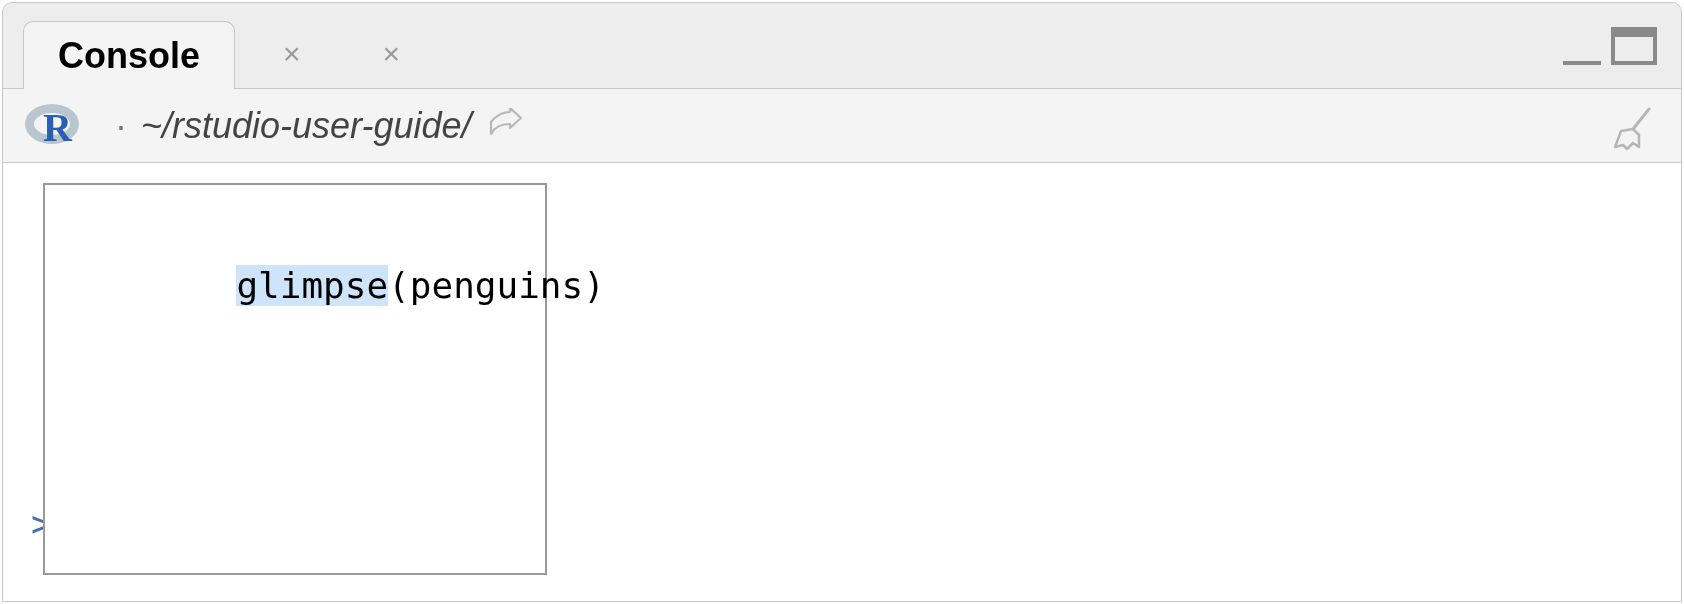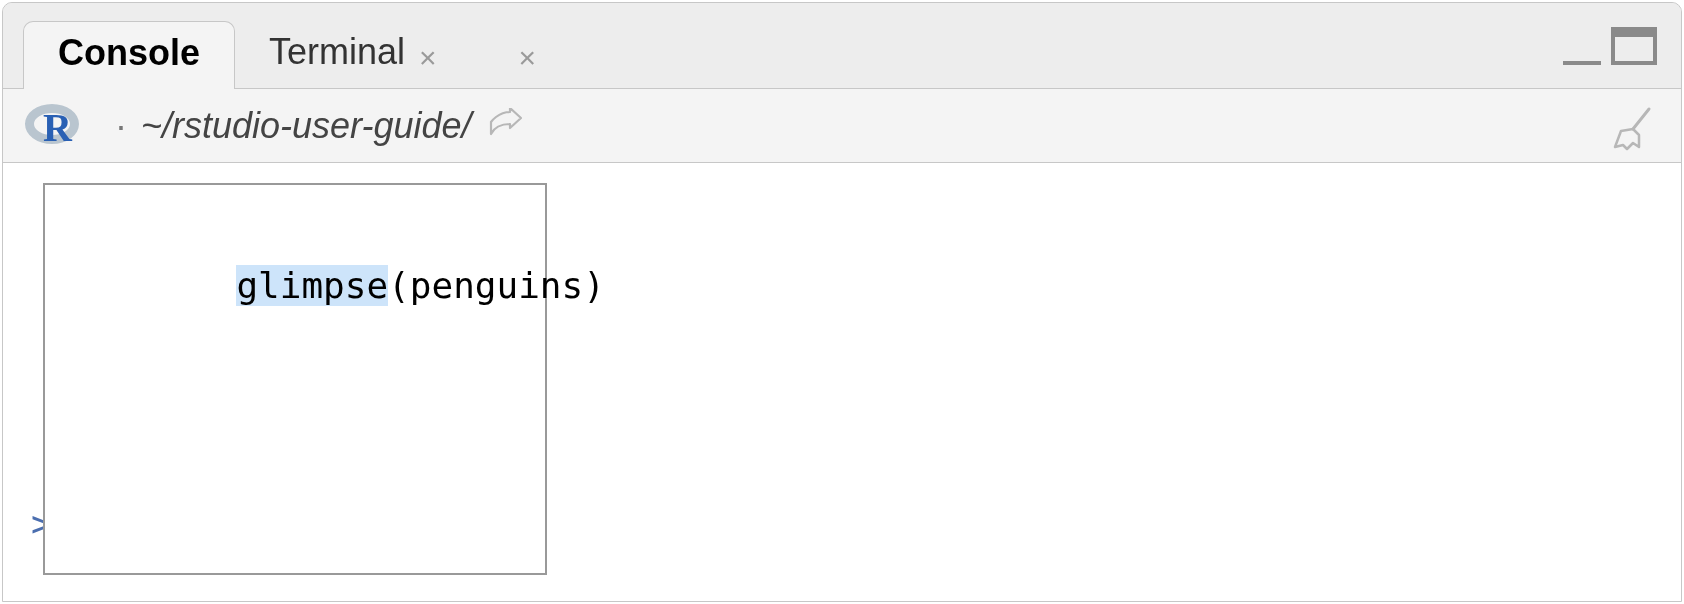--- a/index.html
+++ b/index.html
@@ -24,23 +24,23 @@
     display: flex;
     align-items: flex-end;
     height: 86px;
     background: #ededed;
     border-bottom: 1px solid #c7c7c7;
     padding-left: 20px;
     position: relative;
   }
   .tab {
     display: flex;
-    align-items: flex-end;
+    align-items: center;
     height: 68px;
-    padding: 15px 34px;
+    padding: 0 34px;
     font-size: 36px;
     color: #333;
     border-top-left-radius: 10px;
     border-top-right-radius: 10px;
     position: relative;
     cursor: pointer;
     user-select: none;
   }
   .tab.active {
     background: #f4f4f4;
@@ -175,21 +175,20 @@
 </head>
 <body>
 
 <div class="panel">
 
   <div class="tabbar">
     <div class="tab active">
       <span>Console</span>
     </div>
     <div class="tab">
-      <span>Terminal</span>
       <span class="tab-close">×</span>
     </div>
     <div class="tab">
       <span class="tab-close">×</span>
     </div>
     <div class="window-controls">
       <div class="wc-min"></div>
       <div class="wc-max"></div>
     </div>
   </div>

